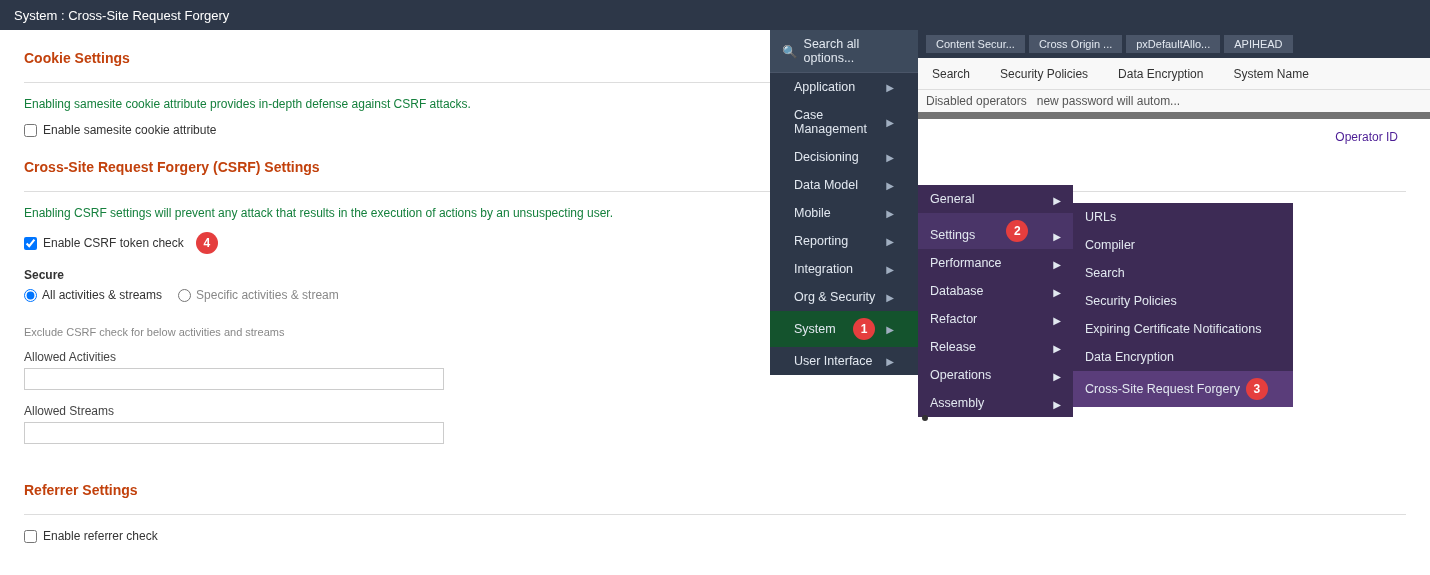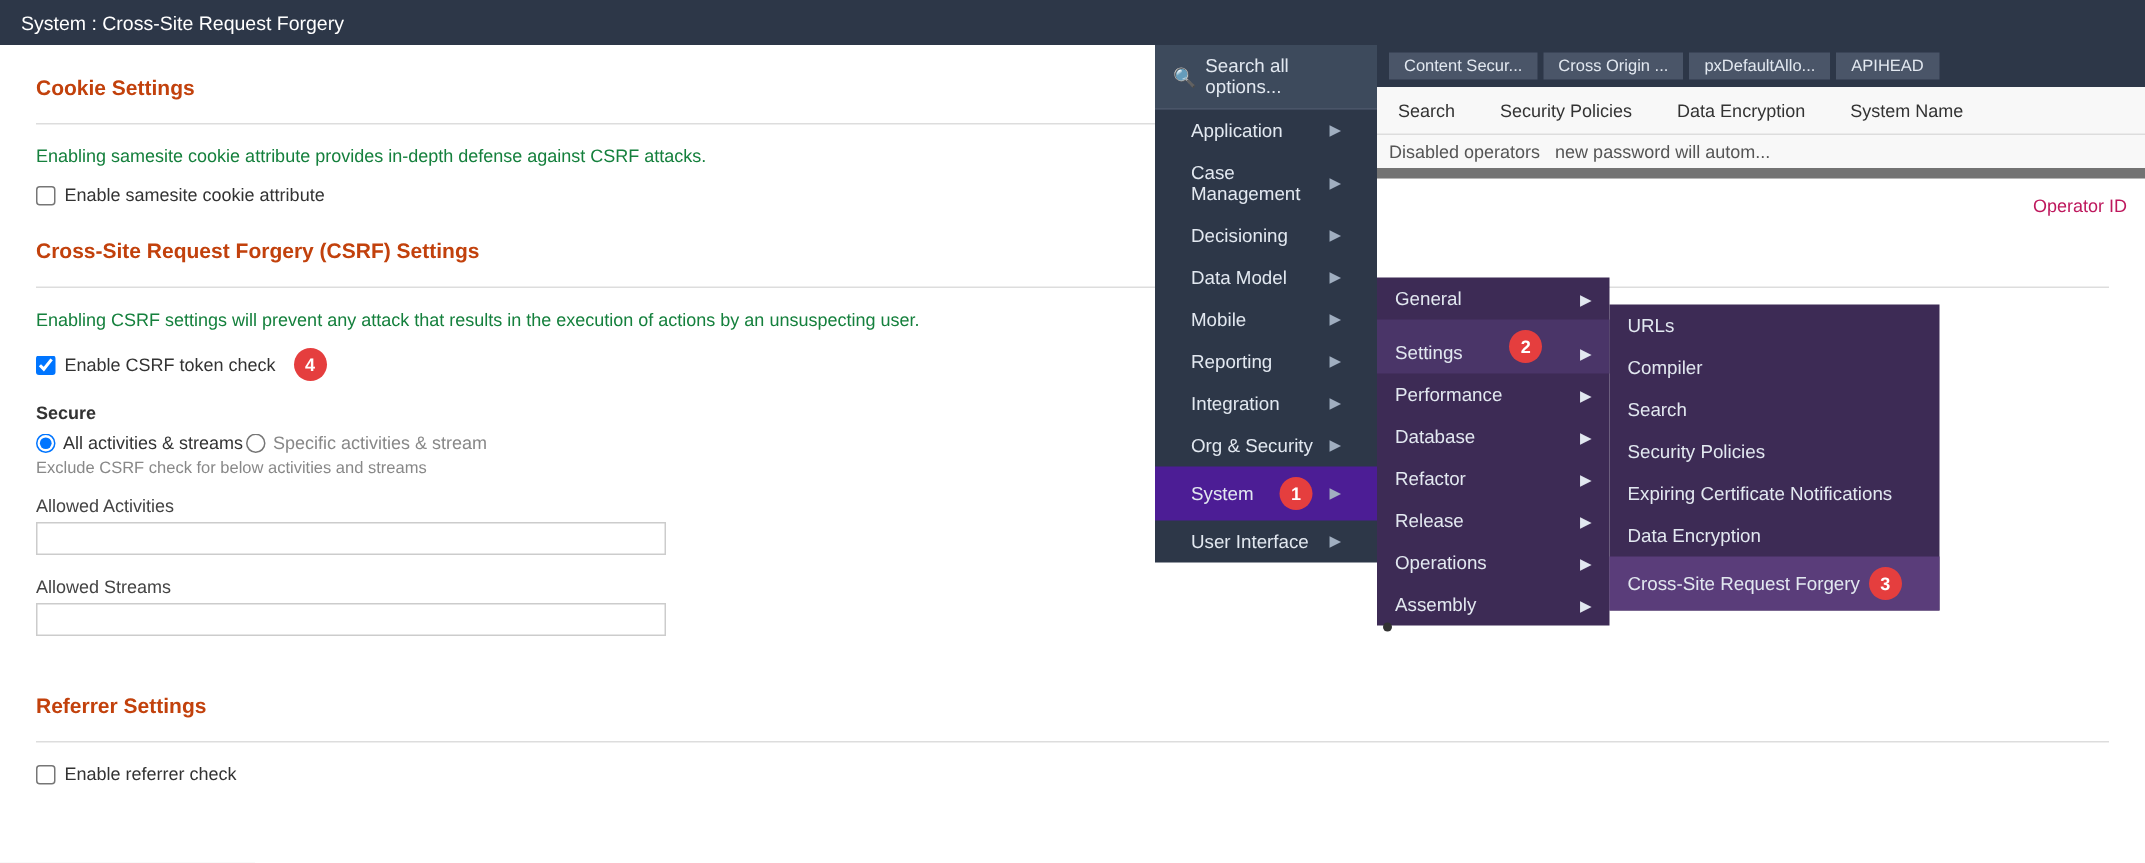--- a/index.html
+++ b/index.html
@@ -67,23 +67,23 @@
     .secure-label {
       font-size: 12px;
       font-weight: bold;
       color: #333;
       margin-top: 14px;
       margin-bottom: 6px;
     }
 
     .radio-group {
       display: flex;
-      gap: 2px;
+      gap: 16px;
       align-items: flex-end;
-      margin-bottom: 4px;
+      margin-bottom: 24px;
     }
 
     .radio-label {
       display: flex;
       align-items: center;
       gap: 5px;
       font-size: 12px;
     }
 
     .radio-label.active { color: #333; }
@@ -154,21 +154,21 @@
     .primary-menu-item {
       display: flex;
       align-items: center;
       justify-content: space-between;
       padding: 7px 24px;
       cursor: pointer;
       font-size: 12.5px;
       color: #e2e8f0;
     }
     .primary-menu-item:hover, .primary-menu-item.active {
-      background: #4c1d95;
+      background: #14532d;
     }
     .primary-menu-item .chevron {
       font-size: 10px;
       color: #a0aec0;
     }
 
     .menu-search-item {
       display: flex;
       align-items: center;
       padding: 7px 12px;
@@ -290,23 +290,23 @@
       display: flex;
       align-items: center;
       gap: 10px;
       z-index: 98;
     }
 
     
     .operator-id-area {
       position: absolute;
       top: 100px;
-      right: 12px;
-      font-size: 12px;
-      color: #be185d;
+      right: 32px;
+      font-size: 12px;
+      color: #4c1d95;
       z-index: 98;
     }
 
     
     .cursor-dot {
       position: absolute;
       width: 6px;
       height: 6px;
       background: #333;
       border-radius: 50%;

